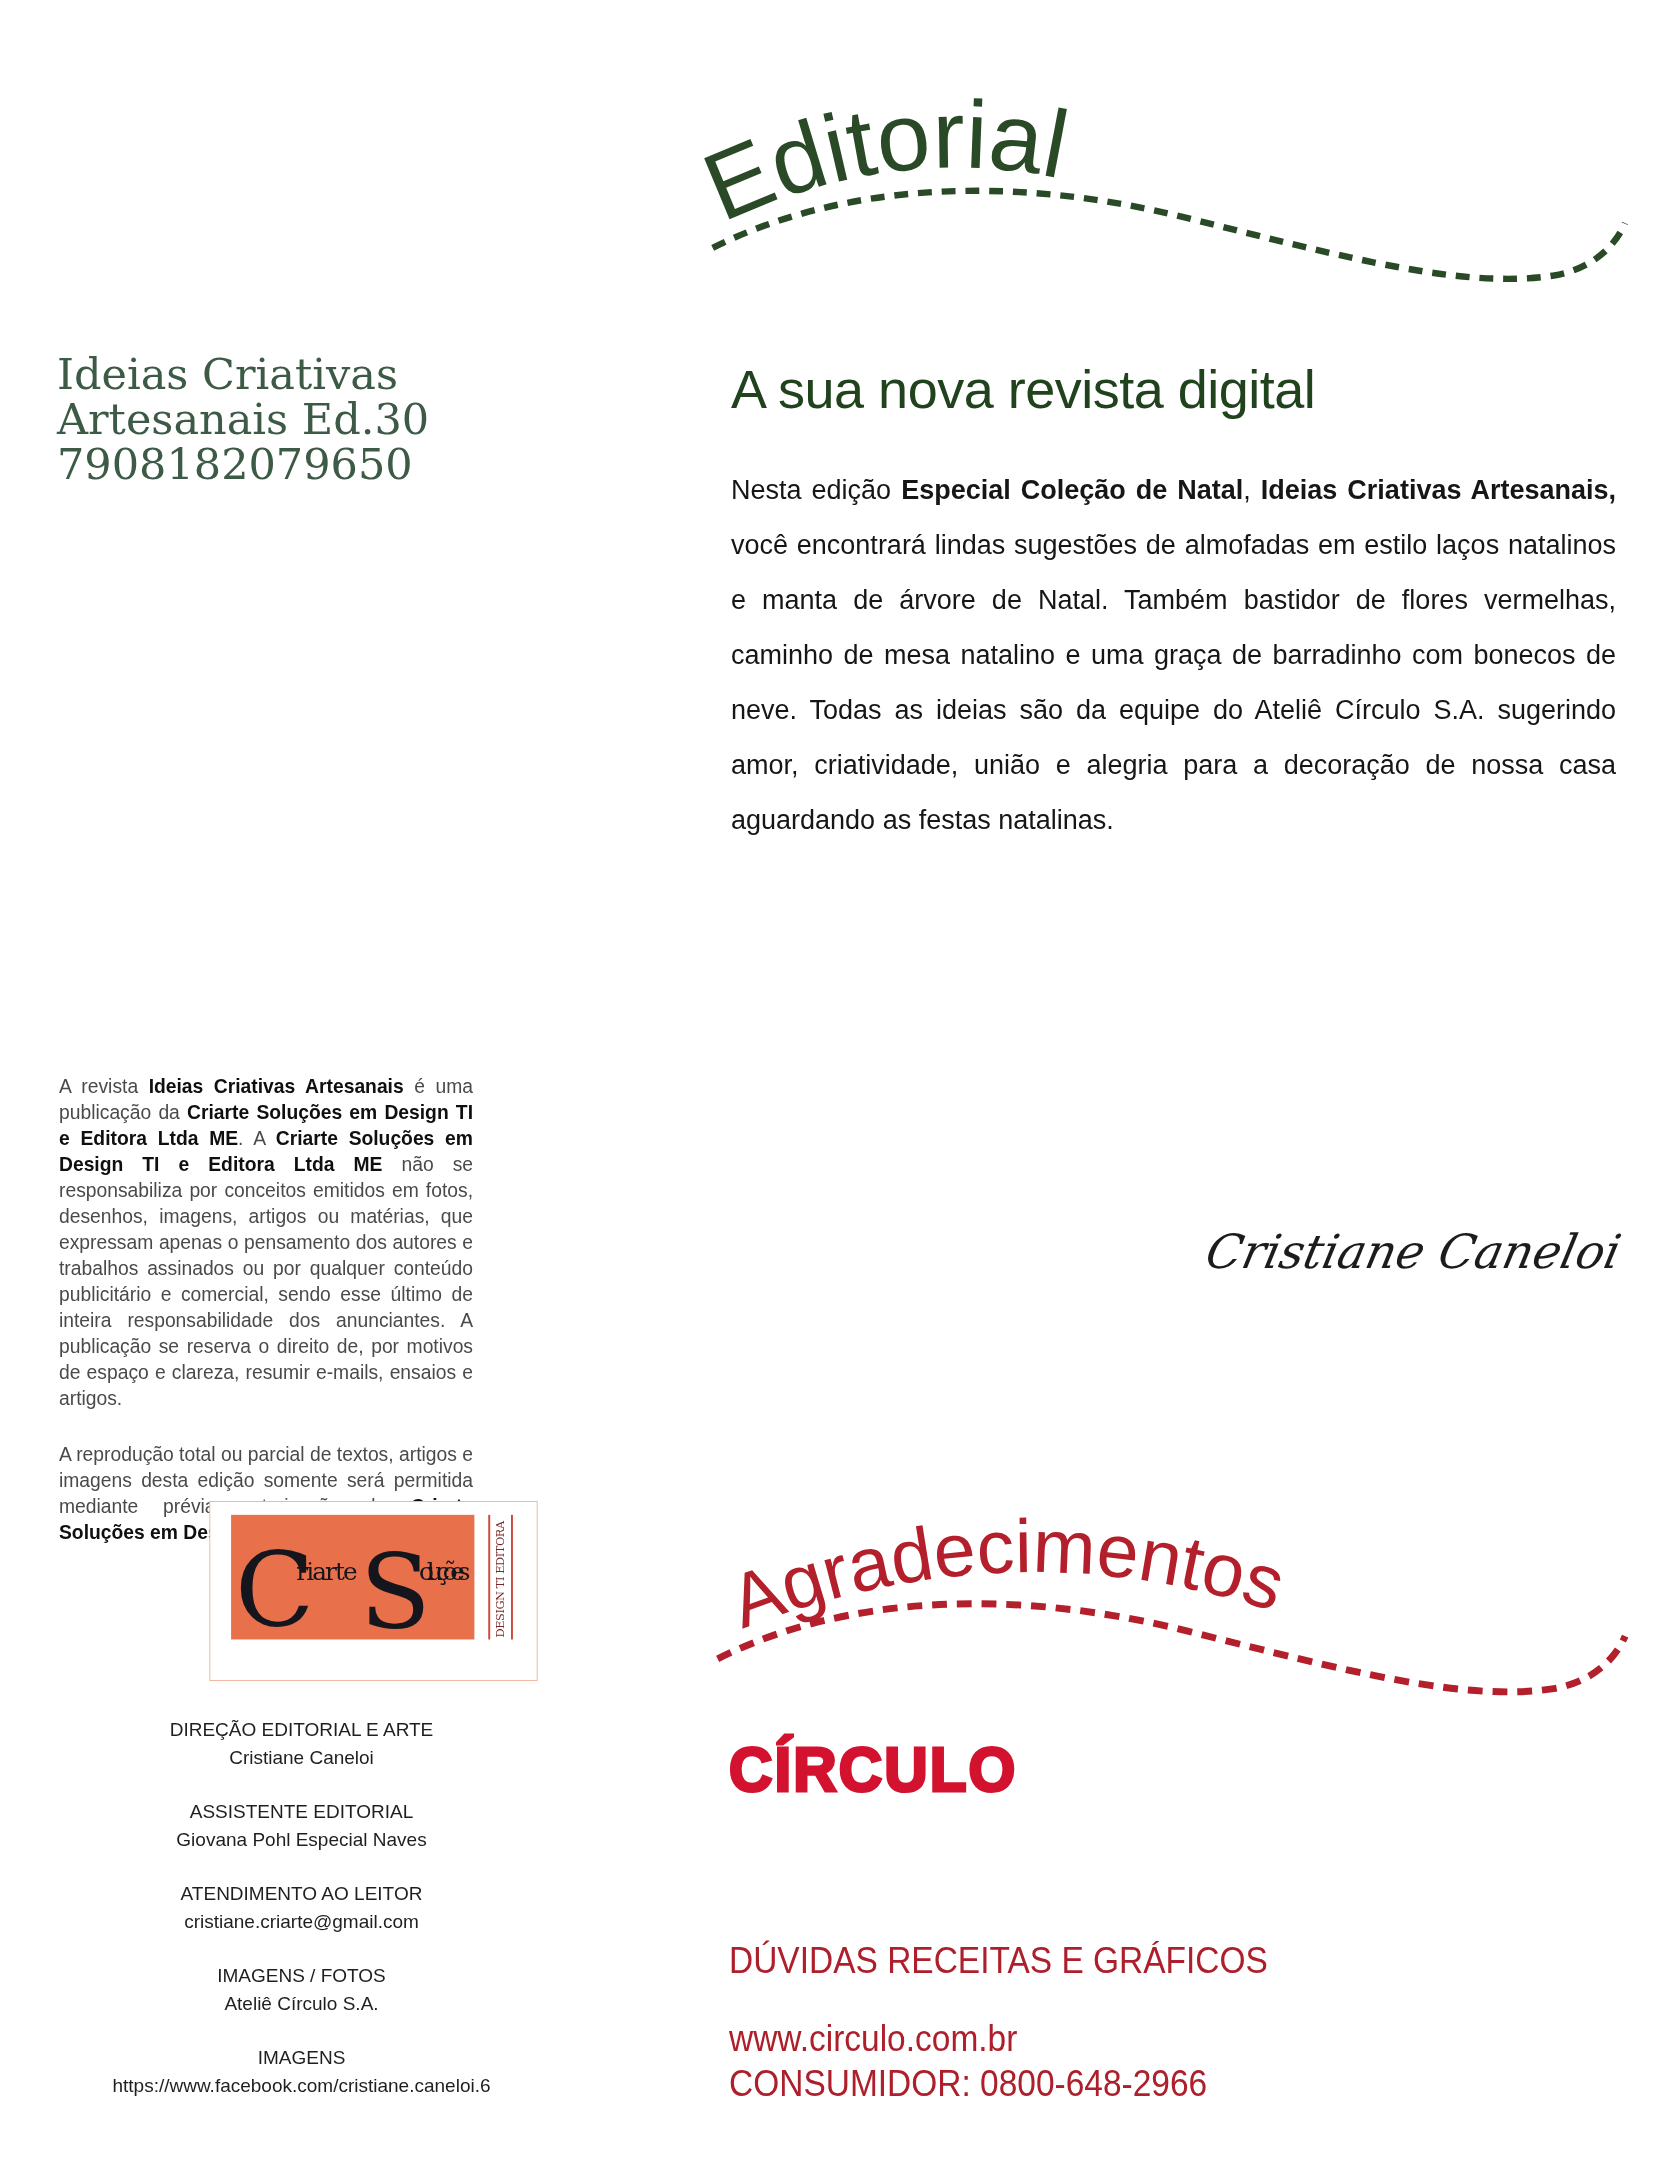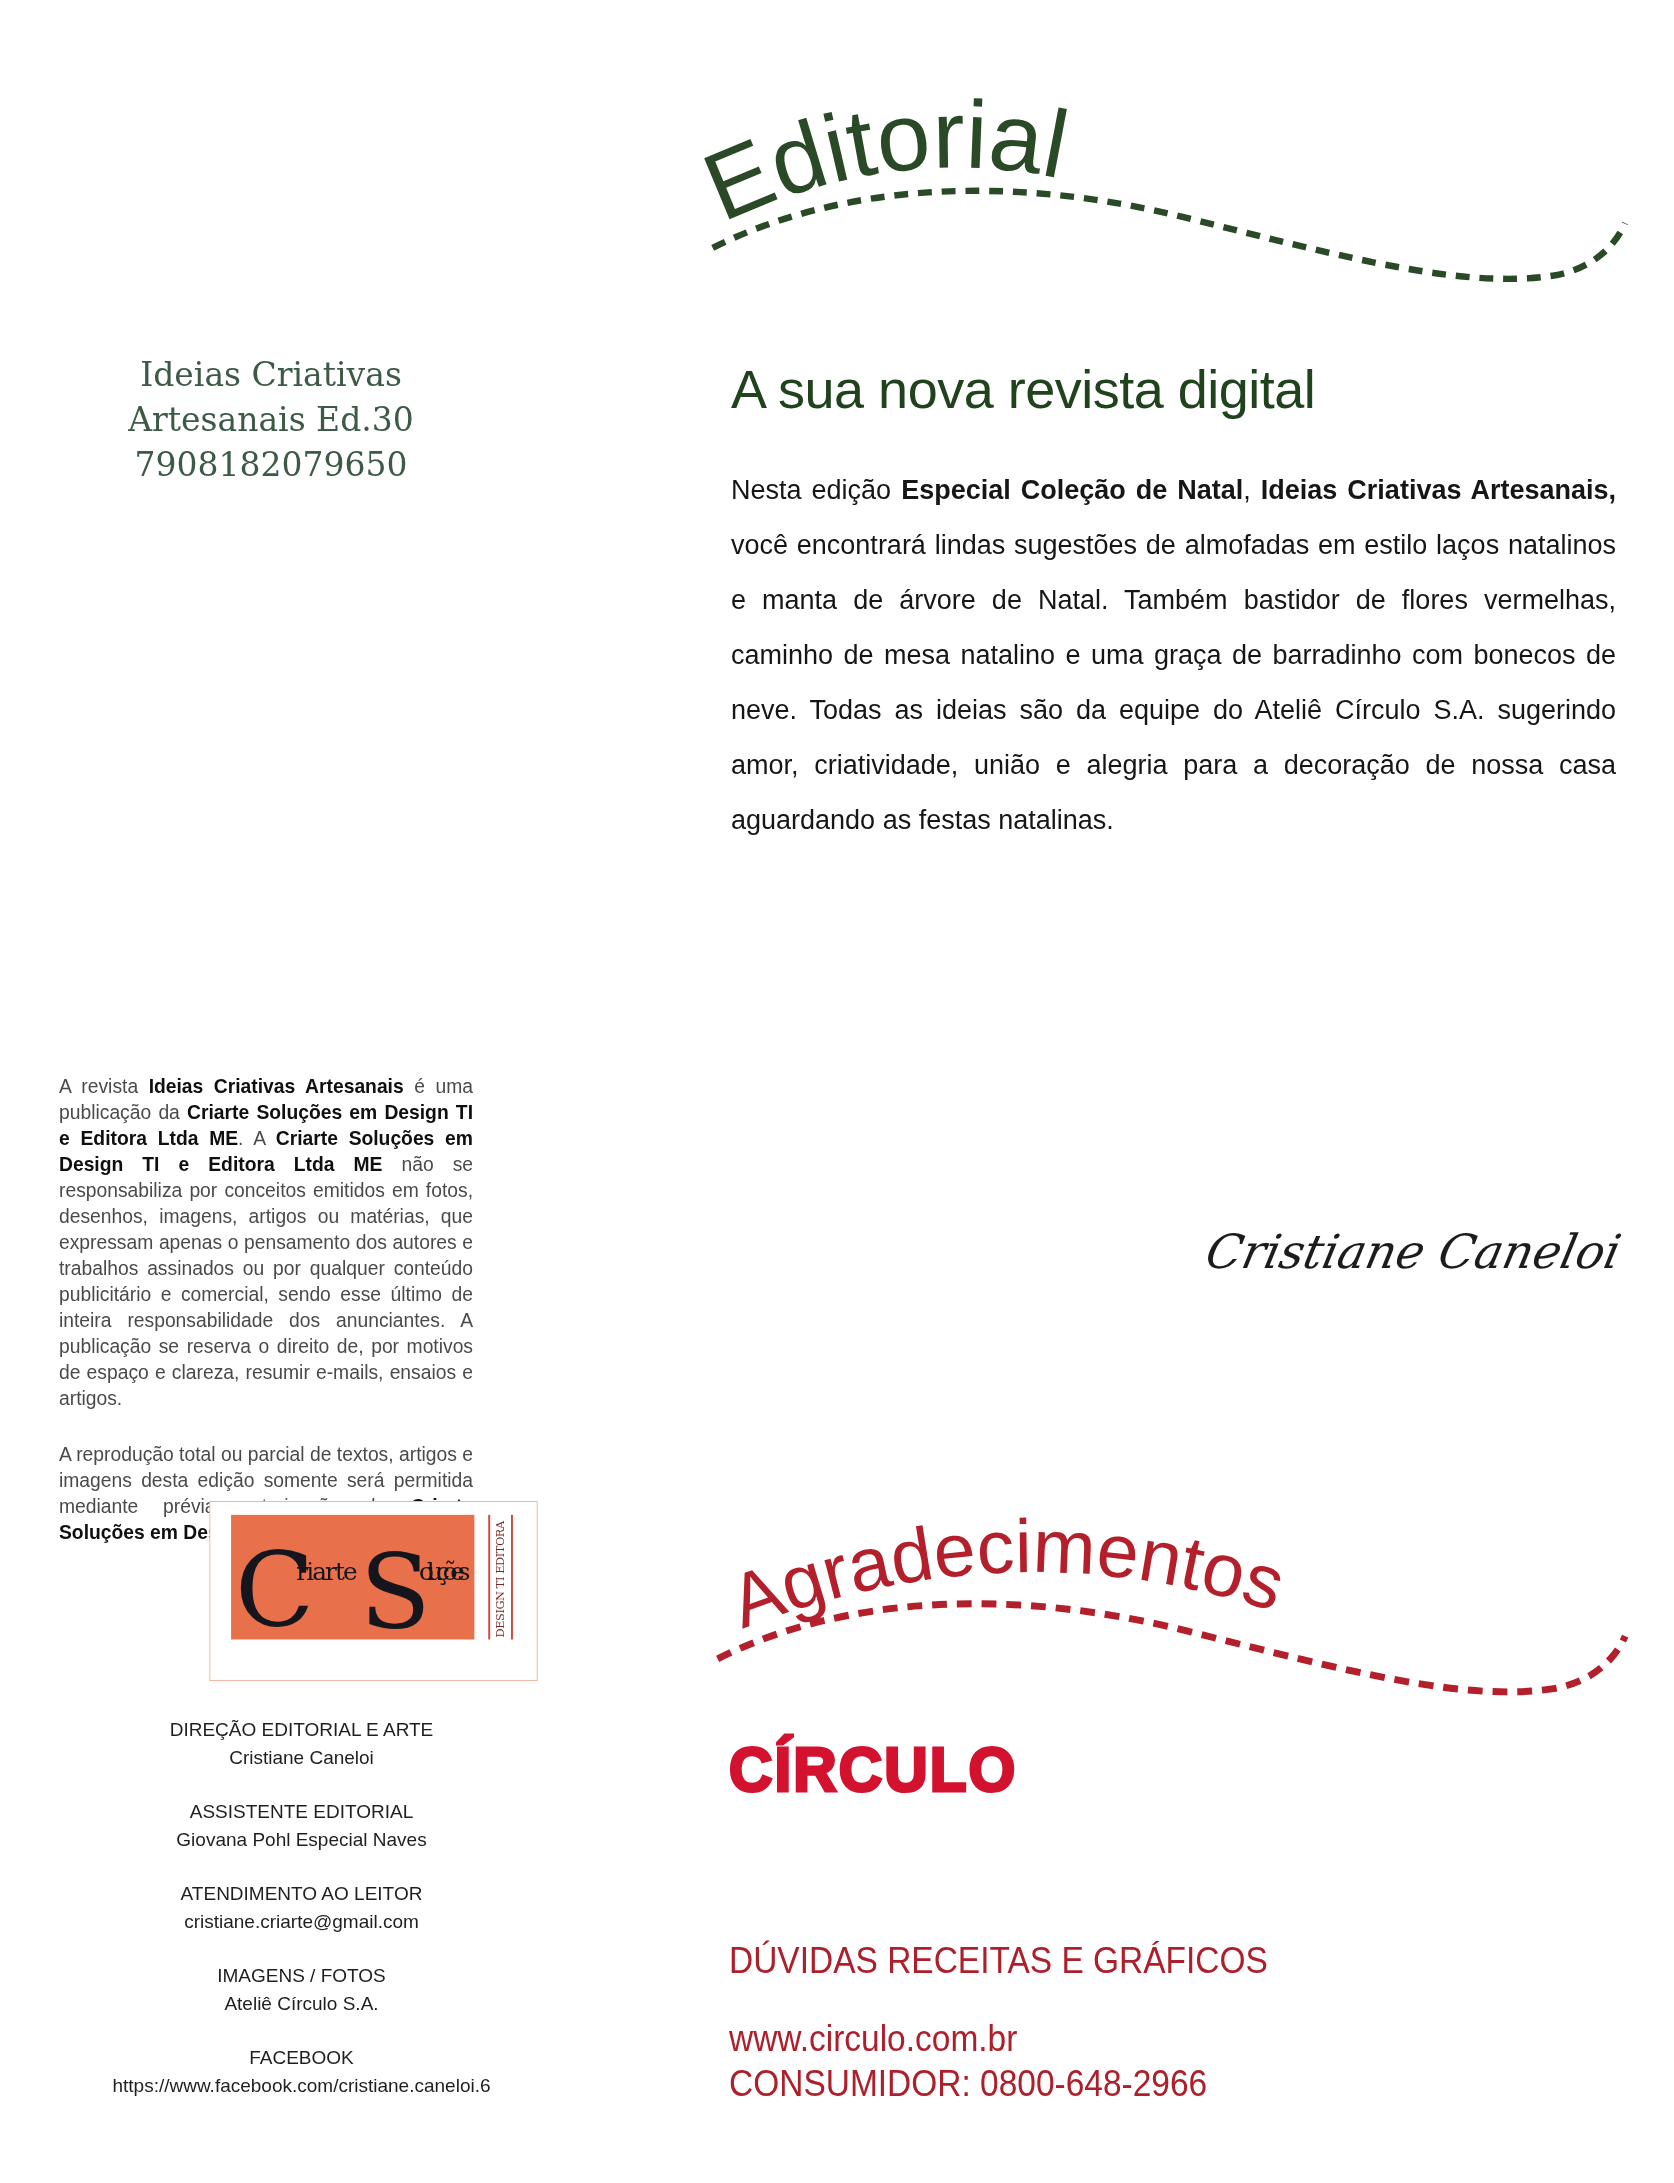--- a/index.html
+++ b/index.html
@@ -9,23 +9,23 @@
   }
   svg text{font-family:"Liberation Sans",sans-serif;}
 
   
   .arch-svg{position:absolute;}
   #editorial-svg{left:683px;top:20px;width:960px;height:327px;}
   #thanks-svg{left:683px;top:1436px;width:960px;height:327px;}
 
   
   .mag-info{
-    position:absolute;left:57px;top:352px;width:428px;text-align:center;
+    position:absolute;left:57px;top:352px;width:428px;
     font-family:"DejaVu Serif","Liberation Serif",serif;
-    font-size:33px;line-height:45px;color:#3c5a45;
+    font-size:43px;line-height:45px;color:#3c5a45;
   }
   .legal{
     position:absolute;left:59px;top:1074px;width:414px;
     font-size:19.3px;line-height:26px;color:#4a4a4a;text-align:justify;
   }
   .legal p{margin:0;}
   .legal p + p{margin-top:30px;}
   .b{font-weight:bold;}
   .legal .b{color:#0f0f0f;margin-top:16px;}
 
@@ -122,21 +122,21 @@
     </div>
     <div class="credit">
       <div>ATENDIMENTO AO LEITOR</div>
       <div>cristiane.criarte@gmail.com</div>
     </div>
     <div class="credit">
       <div>IMAGENS / FOTOS</div>
       <div>Ateliê Círculo S.A.</div>
     </div>
     <div class="credit">
-      <div>FACEBOOK</div>
+      <div>IMAGENS</div>
       <div>https://www.facebook.com/cristiane.caneloi.6</div>
     </div>
   </div>
 
   <svg id="thanks-svg" class="arch-svg" viewBox="0 0 970 330">
     <path id="th-arc" d="M 60,195 Q 340,85 620,185" fill="none" stroke="none"></path>
     <text font-size="76" fill="#b3202c">
       <textPath href="#th-arc">Agradecimentos</textPath>
     </text>
     <path d="M 35,225 C 160,162 330,152 510,197 C 670,237 790,269 880,255 C 915,249 940,229 952,202" fill="none" stroke="#b3202c" stroke-width="7" stroke-dasharray="15 10"></path>

